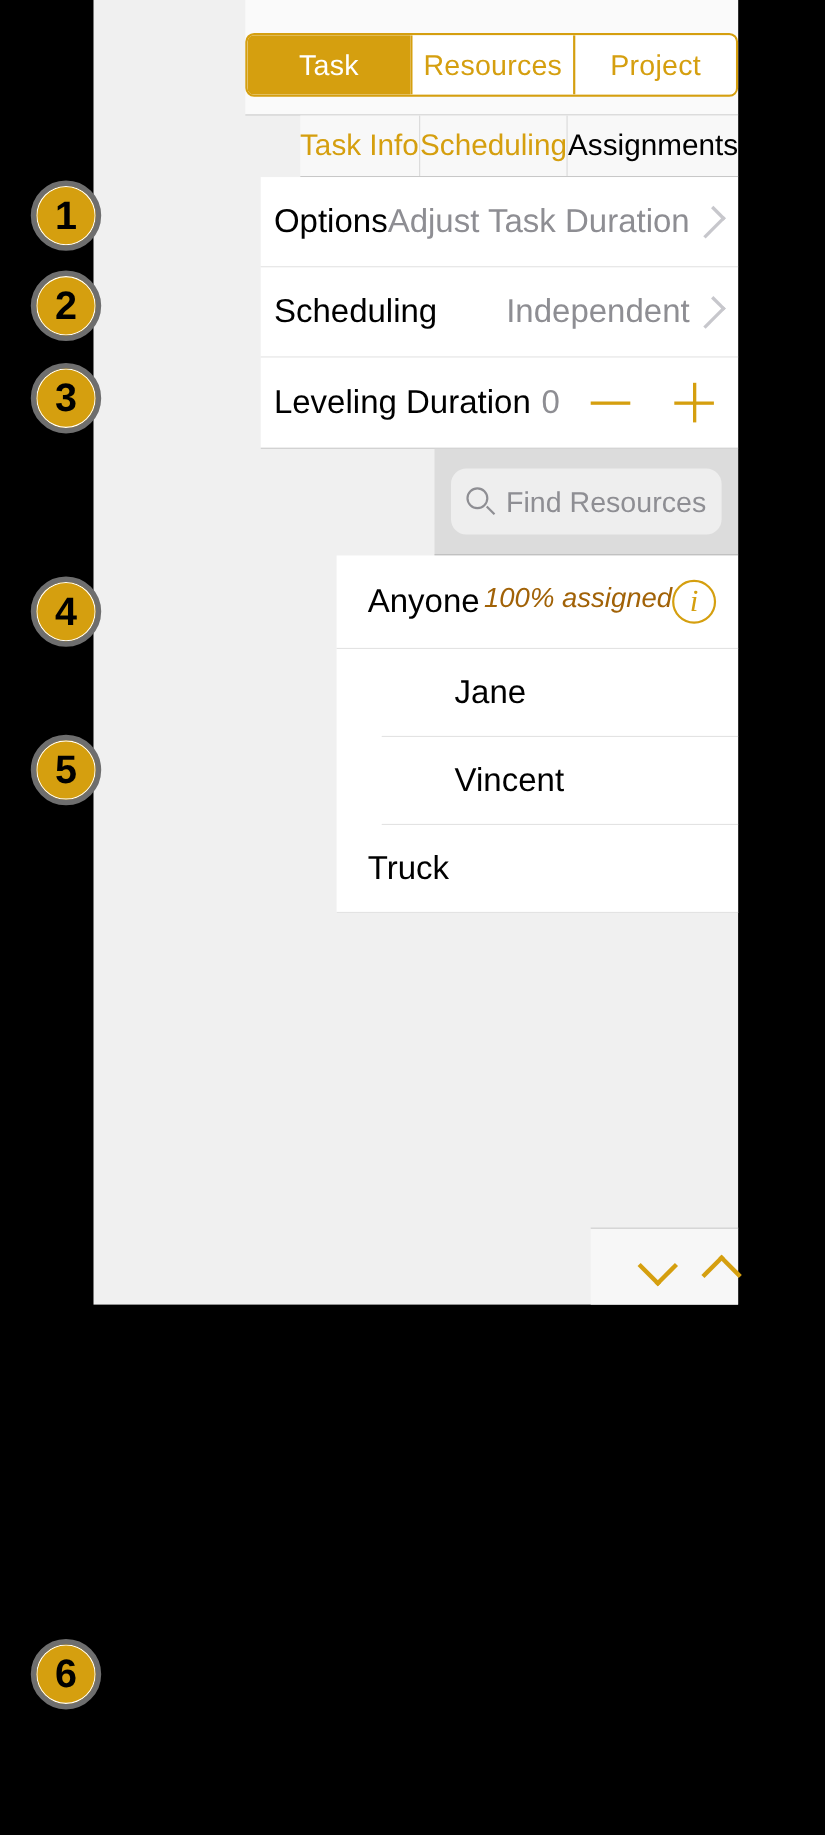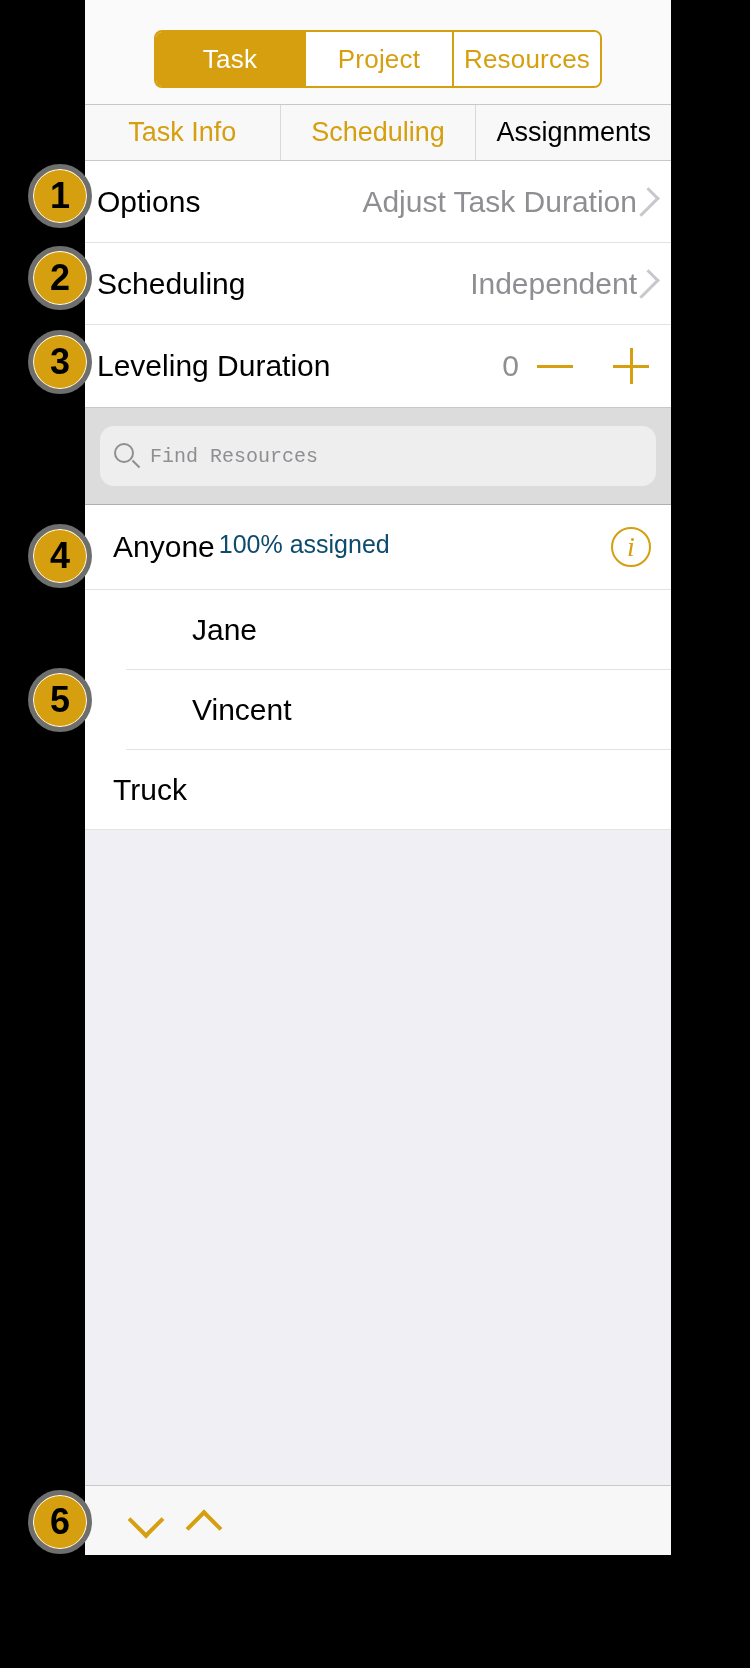--- a/index.html
+++ b/index.html
@@ -10,24 +10,25 @@
       background:#000;
       position:relative;
     }
 
     
     .panel {
       position:absolute;
       left:85px;
       top:0;
       width:586px;
-      height:1555px;
+      height:1186px;
       background:#f0f0f0;
       display:flex;
       flex-direction:column;
+      align-items:flex-end;
     }
 
     
     .header {
       background:#fafafa;
       border-bottom:1px solid #c8c8c8;
       padding:30px 0 16px 0;
       display:flex;
       justify-content:center;
     }
@@ -77,21 +78,21 @@
     }
     .row {
       display:flex;
       align-items:center;
       height:82px;
       padding:0 18px 0 12px;
       border-bottom:1px solid #e3e3e3;
     }
     .row:last-child{ border-bottom:none; }
     .row-label  { flex:0 0 auto; font-size:30px; color:#000; }
-    .row-value  { flex:1; text-align:right; font-size:30px; color:#8e8e93; }
+    .row-value  { flex:1; text-align:right; font-size:30px; color:#8e8e93; margin-right:10px; }
     .chevron {
       width:16px; height:26px;
       border-top:3px solid #c7c7cc;
       border-right:3px solid #c7c7cc;
       transform:rotate(45deg);
     }
 
     .stepper {
       display:flex;
       align-items:center;
@@ -130,39 +131,38 @@
     }
     .search-icon .circle {
       width:20px; height:20px; border:2px solid #8e8e93; border-radius:50%;
       position:absolute; left:0; top:0;
     }
     .search-icon .handle {
       width:10px; height:2px; background:#8e8e93;
       position:absolute; left:17px; top:20px; transform:rotate(45deg);
     }
     .search-placeholder {
-      font-size:20px;
+      font-size:26px;
       color:#8e8e93;
-      font-family:Liberation Mono, monospace;
     }
 
     
     .resources {
       background:#fff;
     }
     .resource {
       display:flex;
       align-items:center;
       border-bottom:1px solid #e3e3e3;
       padding:22px 20px 22px 28px;
       min-height:80px;
     }
     .resource.parent .res-body { display:flex; flex-direction:row; gap:4px;}
     .resource .res-name { font-size:30px; color:#000; }
-    .resource .res-sub  { font-size:25px; color:#0c4a6e; }
+    .resource .res-sub  { font-size:25px; color:#a16207;font-style:italic; }
     .resource.child { padding-left:66px;margin-left:41px; }
     .resource .spacer { flex:1; }
     .info-btn {
       width:40px; height:40px; border:2px solid #d59f0f; border-radius:50%;
       display:flex; justify-content:center; align-items:center;
       color:#d59f0f; font-family:"Times New Roman", serif; font-size:28px;
       font-style:italic;
       line-height:1;
     }
 
@@ -210,22 +210,22 @@
     }
   </style>
 </head>
 <body>
 
 <div class="panel">
 
   <div class="header">
     <div class="segmented">
       <div class="seg active">Task</div>
+      <div class="seg inactive">Resources</div>
       <div class="seg inactive">Project</div>
-      <div class="seg inactive">Resources</div>
     </div>
   </div>
 
   <div class="subtabs">
     <div class="subtab">Task Info</div>
     <div class="subtab">Scheduling</div>
     <div class="subtab selected">Assignments</div>
   </div>
 
   <div class="rows">

